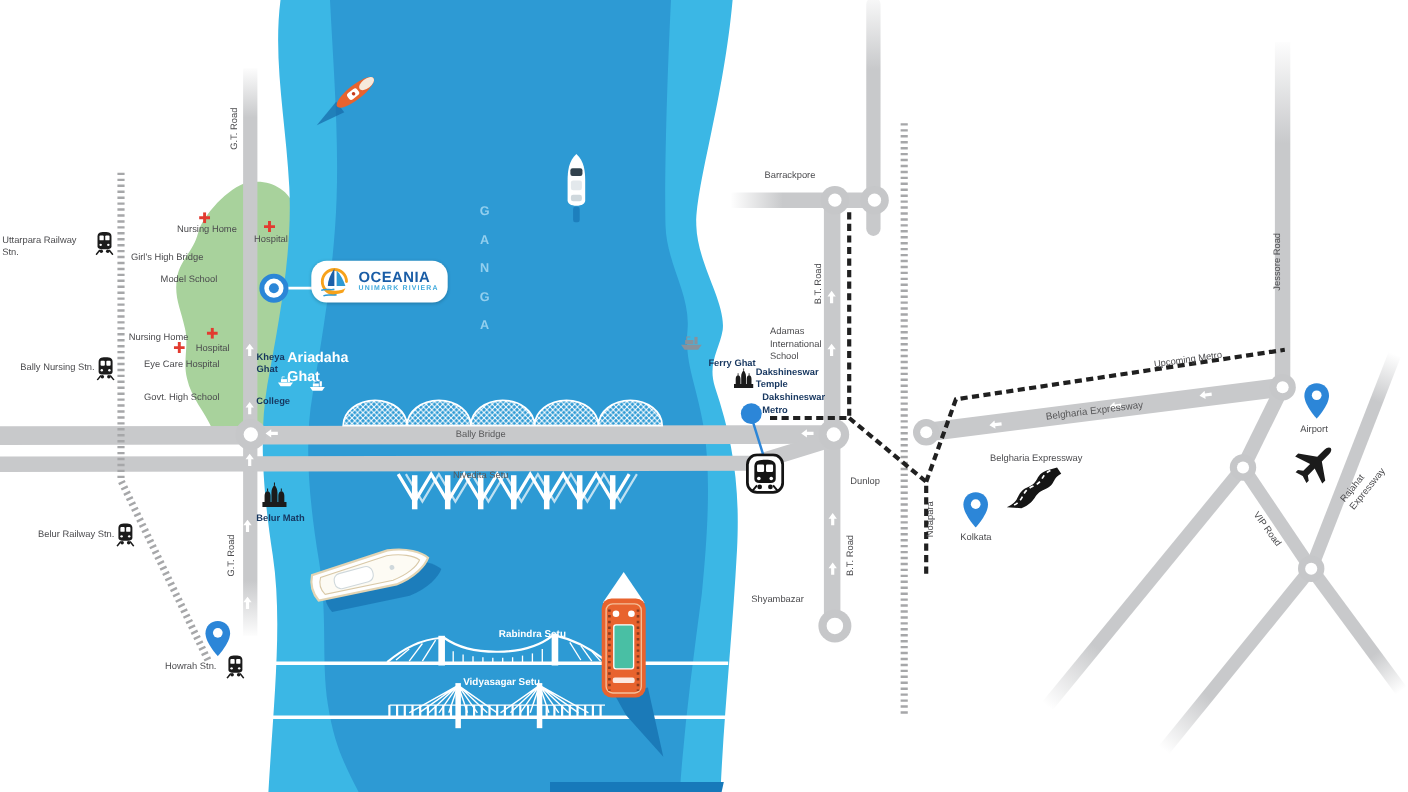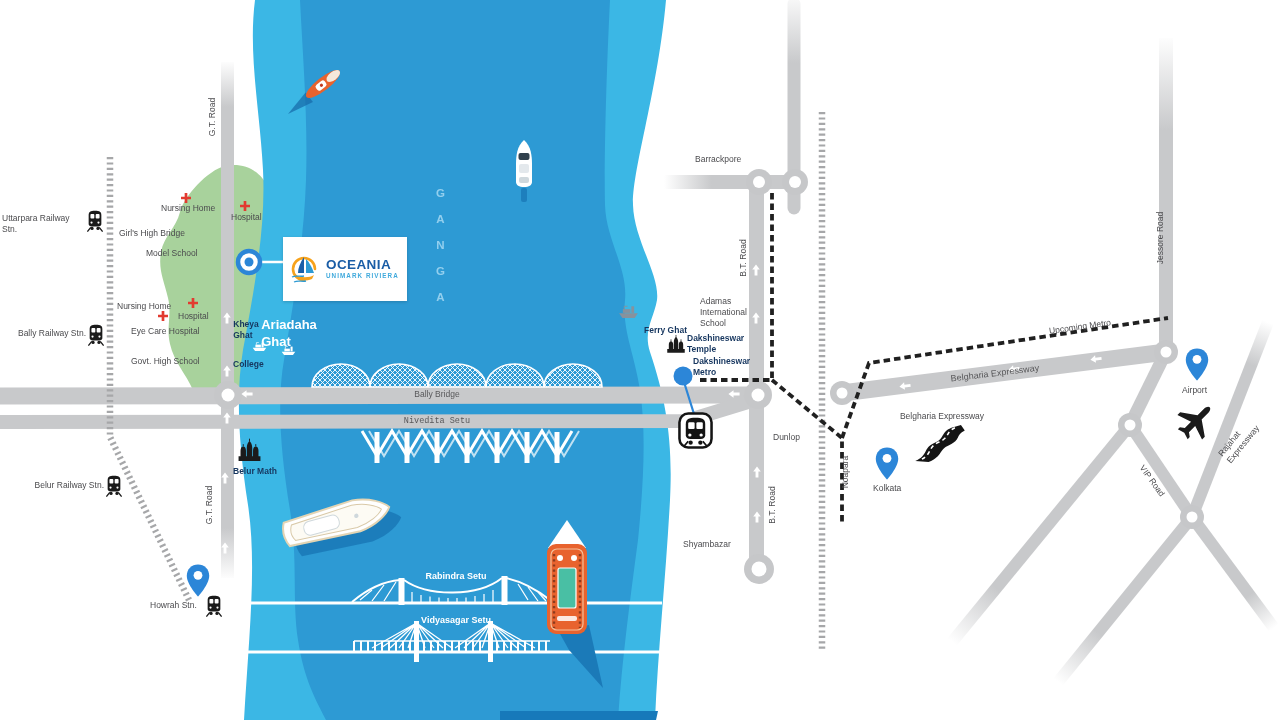--- a/index.html
+++ b/index.html
@@ -5,22 +5,22 @@
   html,body{margin:0;padding:0;background:#fff;}
   #stage{position:relative;width:1280px;height:720px;background:#fff;overflow:hidden;
          font-family:"Liberation Sans",sans-serif;}
   #art{position:absolute;left:0;top:0;}
   #labels{position:absolute;left:0;top:0;width:1280px;height:720px;pointer-events:none;}
   .lbl{position:absolute;font-size:8.5px;line-height:1.3;color:#4b4b4e;white-space:pre-line;}
   .lbl.navy{color:#16365f;font-weight:bold;}
   .lbl.whitel{color:#ffffff;font-weight:bold;font-size:9px;}
   .lbl.road{color:#58585a;}
   .lbl.ganga{color:#93cfee;font-weight:bold;font-size:11.5px;letter-spacing:1px;}
-  #logo-card{position:absolute;left:283px;top:237px;width:124px;height:64px;background:#fff;
-             box-shadow:0 1px 3px rgba(0,0,0,.18);display:flex;align-items:center;gap:4px;padding-left:5px;box-sizing:border-box;}
+  #logo-card{position:absolute;left:283px;top:237px;width:124px;height:38px;background:#fff;
+             box-shadow:0 1px 3px rgba(0,0,0,.18);display:flex;align-items:center;gap:4px;padding-left:5px;box-sizing:border-box;border-radius:14px;}
   .logo-text{display:flex;flex-direction:column;line-height:1.1;}
   .logo-title{font-size:13.5px;font-weight:bold;color:#1a5da6;letter-spacing:.4px;}
   .logo-sub{font-size:6.3px;color:#3fa9dc;letter-spacing:1.05px;font-weight:bold;}
 </style>
 </head>
 <body>
 
 <div id="stage">
 <svg id="art" width="1280" height="720" viewBox="0 0 1280 720">
   <defs>
@@ -390,47 +390,47 @@
   <use href="#pin" x="875" y="447" width="24" height="33"></use>
   <use href="#pin" x="1185" y="348" width="24" height="33"></use>
   <g transform="translate(1197,420) rotate(45)">
     <use href="#plane" x="-22" y="-22" width="44" height="44"></use>
   </g>
   <use href="#windroad" x="913" y="423" width="54" height="40"></use>
 </svg>
 
 <div id="labels">
       <div class="lbl" style="left: 2px; top: 213px; width: 84px; ">Uttarpara Railway Stn.</div>
-      <div class="lbl" style="left: 14px; top: 328px; width: 72px; text-align: right;">Bally Railway Stn.</div>
+      <div class="lbl" style="left: 14px; top: 328px; width: 72px; text-align: right;">Bally Nursing Stn.</div>
       <div class="lbl" style="left: 34px; top: 480px; width: 70px; text-align: right;">Belur Railway Stn.</div>
       <div class="lbl" style="left: 150px; top: 600px; width: 52px; text-align: left;">Howrah Stn.</div>
       <div class="lbl" style="left: 213px; top: 117px; transform: translate(-50%, -50%) rotate(-90deg);">G.T. Road</div>
       <div class="lbl" style="left: 210px; top: 505px; transform: translate(-50%, -50%) rotate(-90deg);">G.T. Road</div>
       <div class="lbl" style="left: 161px; top: 203px;">Nursing Home</div>
       <div class="lbl" style="left: 231px; top: 212px;">Hospital</div>
       <div class="lbl" style="left: 119px; top: 228px;">Girl's High Bridge</div>
       <div class="lbl" style="left: 146px; top: 248px;">Model School</div>
       <div class="lbl" style="left: 117px; top: 301px;">Nursing Home</div>
       <div class="lbl" style="left: 178px; top: 311px;">Hospital</div>
       <div class="lbl" style="left: 131px; top: 326px;">Eye Care Hospital</div>
       <div class="lbl" style="left: 131px; top: 356px;">Govt. High School</div>
       <div class="lbl navy" style="left: 246px; top: 330px; transform: translate(-50%, -50%);">Kheya
 Ghat</div>
       <div class="lbl whitel" style="left: 289px; top: 334px; font-size: 13px; transform: translate(-50%, -50%);">Ariadaha
 Ghat</div>
       <div class="lbl navy" style="left: 233px; top: 359px;">College</div>
       <div class="lbl navy" style="left: 233px; top: 466px;">Belur Math</div>
       <div class="lbl road" style="left: 437px; top: 395px; transform: translate(-50%, -50%);">Bally Bridge</div>
-      <div class="lbl road" style="left: 437px; top: 422px; transform: translate(-50%, -50%); font-family: Liberation Mono, monospace;">Nivedita Setu</div>
+      <div class="lbl road" style="left: 437px; top: 432px; transform: translate(-50%, -50%);">Nivedita Setu</div>
       <div class="lbl ganga" style="left: 441px; top: 193px; transform: translate(-50%, -50%);">G</div>
       <div class="lbl ganga" style="left: 441px; top: 219px; transform: translate(-50%, -50%);">A</div>
       <div class="lbl ganga" style="left: 441px; top: 245px; transform: translate(-50%, -50%);">N</div>
       <div class="lbl ganga" style="left: 441px; top: 271px; transform: translate(-50%, -50%);">G</div>
       <div class="lbl ganga" style="left: 441px; top: 297px; transform: translate(-50%, -50%);">A</div>
-      <div class="lbl whitel" style="left: 456px; top: 577px; transform: translate(-50%, -50%);">Rabindra Setu</div>
+      <div class="lbl whitel" style="left: 484px; top: 577px; transform: translate(-50%, -50%);">Rabindra Setu</div>
       <div class="lbl whitel" style="left: 456px; top: 621px; transform: translate(-50%, -50%);">Vidyasagar Setu</div>
       <div class="lbl navy" style="left: 644px; top: 307px; margin-top: 18px;">Ferry Ghat</div>
       <div class="lbl" style="left: 700px; top: 296px;">Adamas
 International
 School</div>
       <div class="lbl navy" style="left: 687px; top: 333px;">Dakshineswar
 Temple</div>
       <div class="lbl navy" style="left: 693px; top: 356px;">Dakshineswar
 Metro</div>
       <div class="lbl" style="left: 773px; top: 408px; margin-top: 24px;">Dunlop</div>

